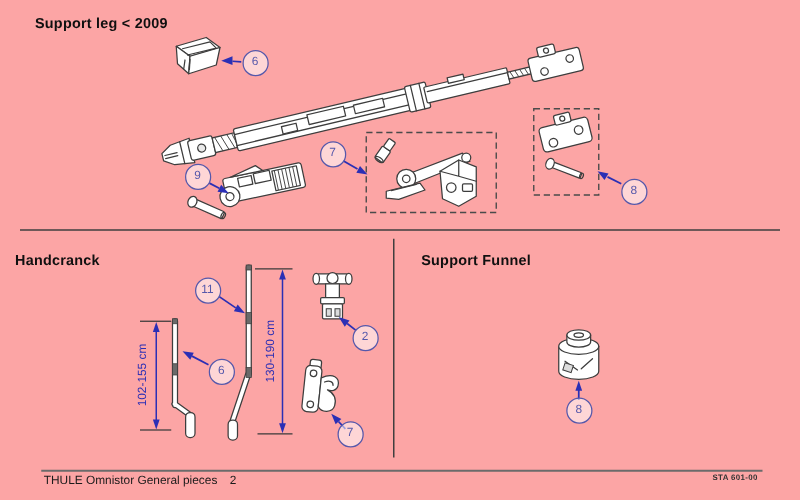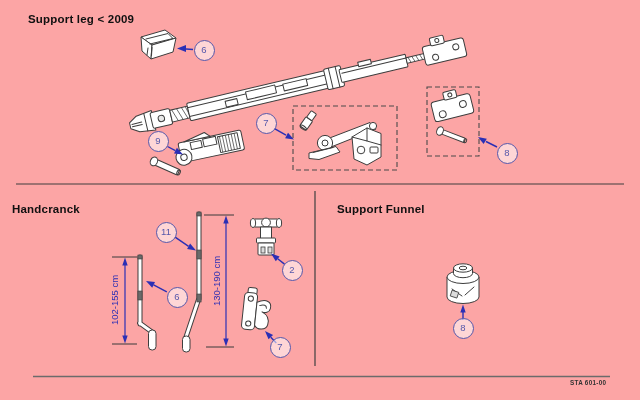--- a/index.html
+++ b/index.html
@@ -267,15 +267,18 @@
   <div class="callout" style="left:147.5px; top:130.5px">9</div>
   <div class="callout" style="left:166.5px; top:286.5px">6</div>
   <div class="callout" style="left:155.5px; top:221.5px">11</div>
   <div class="callout" style="left:281.5px; top:259.5px">2</div>
   <div class="callout" style="left:269.5px; top:336.5px">7</div>
   <div class="callout" style="left:452.5px; top:317.5px">8</div>
 
   <div class="dim-label" style="left:85px; top:294px">102-155 cm</div>
   <div class="dim-label" style="left:187px; top:275px">130-190 cm</div>
 
+  <div class="footer-left">
+    <span>THULE Omnistor General pieces</span><span class="footer-page">2</span>
+  </div>
   <div class="footer-right">STA 601-00</div>
 
 </div>
 
 </body></html>

